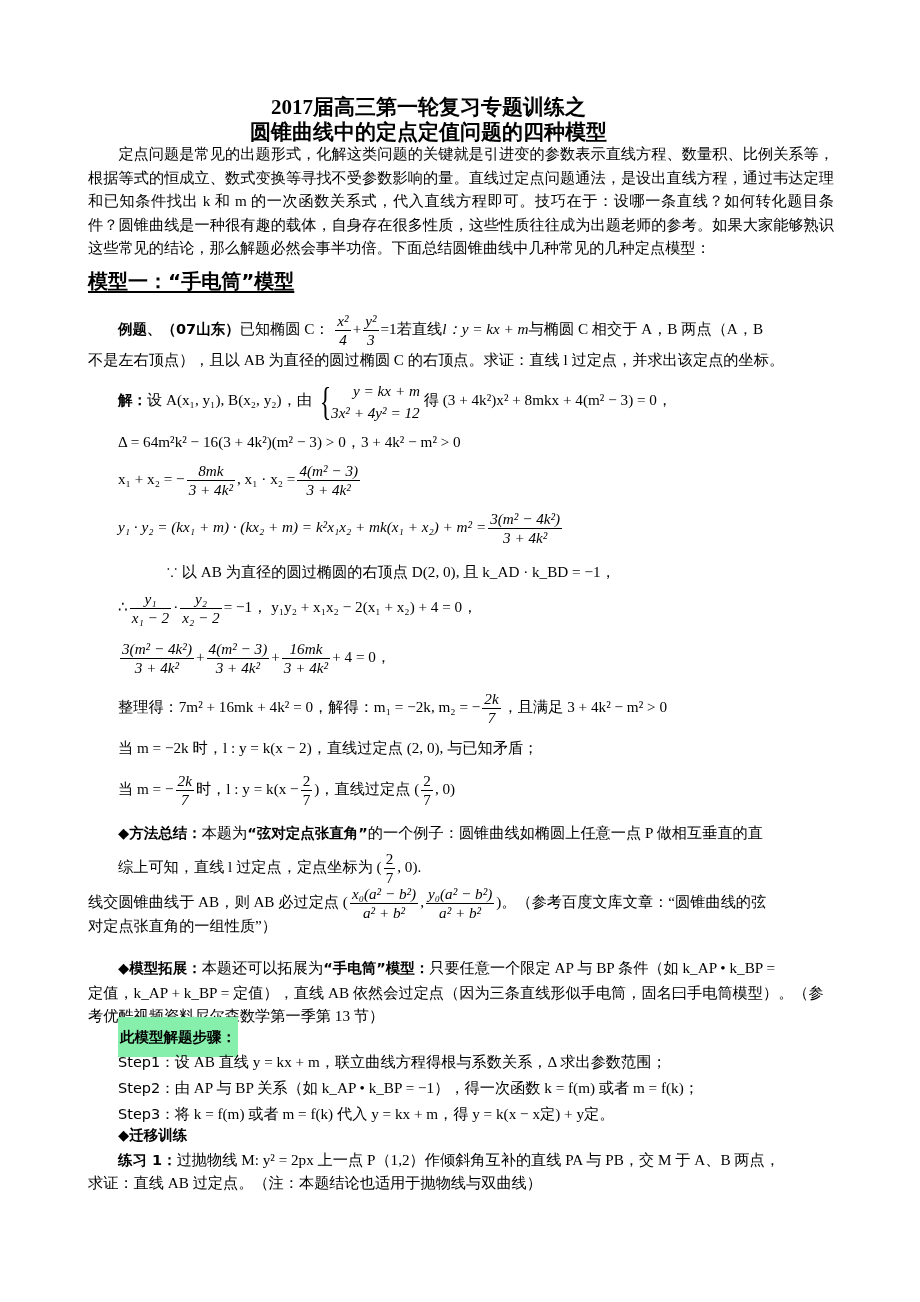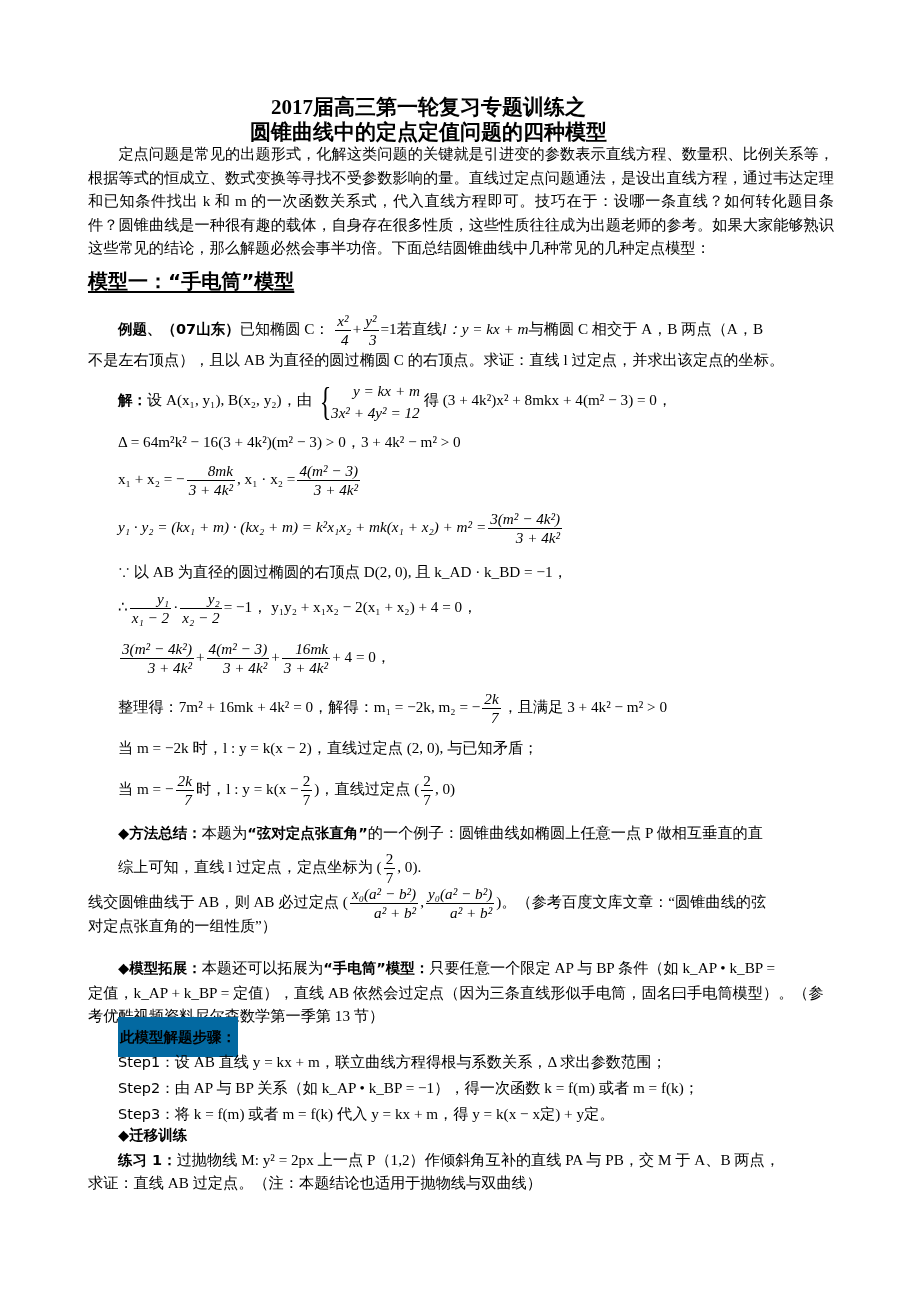--- a/index.html
+++ b/index.html
@@ -10,27 +10,27 @@
            font-weight: bold; font-size: 21px; line-height: 26px; }
   .t1 { top: 94px; }
   .t2 { top: 119px; }
   .para { position: absolute; left: 88px; width: 746px; font-size: 15.2px; line-height: 23.5px; }
   .intro { top: 142px; text-indent: 2em; text-align: justify; }
   .heading { position: absolute; left: 88px; top: 268px; font-family: "DejaVu Sans", sans-serif;
              font-weight: bold; font-size: 20px; text-decoration: underline; text-underline-offset: 3px; }
   .line { position: absolute; left: 118px; font-size: 15.2px; white-space: nowrap; }
   .line.full { left: 88px; }
   .m { font-style: italic; }
-  .frac { display: inline-block; vertical-align: middle; text-align: right; margin: 0 2px; }
+  .frac { display: inline-block; vertical-align: middle; text-align: center; margin: 0 2px; }
   .frac > span { display: block; line-height: 18px; padding: 0 2px; }
   .frac > span.num { border-bottom: 1px solid #000; }
   b.lbl { font-family: "DejaVu Sans", sans-serif; font-weight: bold; font-size: 14.5px; }
   .brace { display: inline-block; vertical-align: middle; font-size: 40px; line-height: 40px; transform: scaleX(0.6); margin-right: -4px; }
   .sys { display: inline-block; vertical-align: middle; line-height: 22px; }
-  .hl { background: #0369a1; font-family: "DejaVu Sans", sans-serif; font-weight: bold; font-size: 14.5px; padding: 12px 2px; }
+  .hl { background: #86efac; font-family: "DejaVu Sans", sans-serif; font-weight: bold; font-size: 14.5px; padding: 12px 2px; }
   .step { font-family: "DejaVu Sans", sans-serif; font-weight: normal; font-size: 14.5px; }
 </style>
 </head>
 <body>
 
 <div class="page">
 
   <div class="title t1">2017届高三第一轮复习专题训练之</div>
   <div class="title t2">圆锥曲线中的定点定值问题的四种模型</div>
 
@@ -49,21 +49,21 @@
     <span class="brace">{</span><span class="sys m"><span style="display:block;padding-left:22px">y = kx + m</span><span style="display:block">3x² + 4y² = 12</span></span>
     <span>得 (3 + 4k²)x² + 8mkx + 4(m² − 3) = 0，</span>
   </div>
   <div class="line" style="top:432px;">Δ = 64m²k² − 16(3 + 4k²)(m² − 3) &gt; 0，3 + 4k² − m² &gt; 0</div>
   <div class="line" style="top:462px;">
     <span>x₁ + x₂ = −</span><span class="frac m"><span class="num">8mk</span><span>3 + 4k²</span></span><span>, x₁ · x₂ =</span><span class="frac m"><span class="num">4(m² − 3)</span><span>3 + 4k²</span></span>
   </div>
   <div class="line" style="top:510px;">
     <span class="m">y₁ · y₂ = (kx₁ + m) · (kx₂ + m) = k²x₁x₂ + mk(x₁ + x₂) + m² =</span><span class="frac m"><span class="num">3(m² − 4k²)</span><span>3 + 4k²</span></span>
   </div>
-  <div class="line" style="top:562px;">∵ 以 AB 为直径的圆过椭圆的右顶点 D(2, 0), 且 k_AD · k_BD = −1，</div>
+  <div class="line" style="top:562px;margin-left:48px;">∵ 以 AB 为直径的圆过椭圆的右顶点 D(2, 0), 且 k_AD · k_BD = −1，</div>
   <div class="line" style="top:590px;">
     <span>∴</span><span class="frac m"><span class="num">y₁</span><span>x₁ − 2</span></span>·<span class="frac m"><span class="num">y₂</span><span>x₂ − 2</span></span><span>= −1，  y₁y₂ + x₁x₂ − 2(x₁ + x₂) + 4 = 0，</span>
   </div>
   <div class="line" style="top:640px;">
     <span class="frac m"><span class="num">3(m² − 4k²)</span><span>3 + 4k²</span></span>+<span class="frac m"><span class="num">4(m² − 3)</span><span>3 + 4k²</span></span>+<span class="frac m"><span class="num">16mk</span><span>3 + 4k²</span></span><span>+ 4 = 0，</span>
   </div>
   <div class="line" style="top:690px;">
     <span>整理得：7m² + 16mk + 4k² = 0，解得：m₁ = −2k, m₂ = −</span><span class="frac m"><span class="num">2k</span><span>7</span></span><span>，且满足 3 + 4k² − m² &gt; 0</span>
   </div>
   <div class="line" style="top:738px;">当 m = −2k 时，l : y = k(x − 2)，直线过定点 (2, 0), 与已知矛盾；</div>

